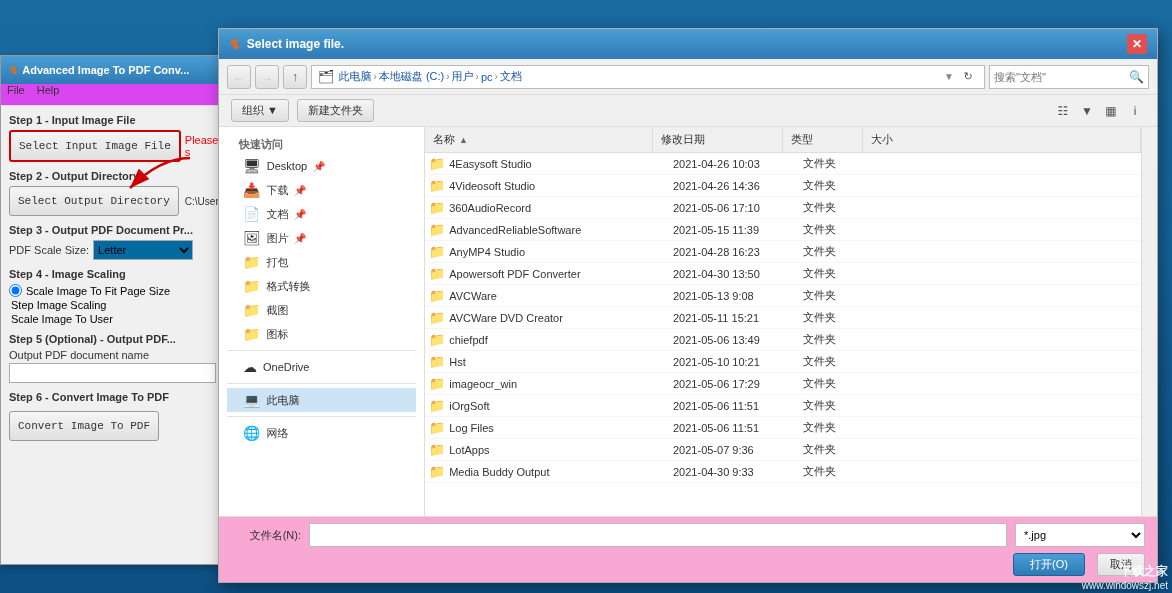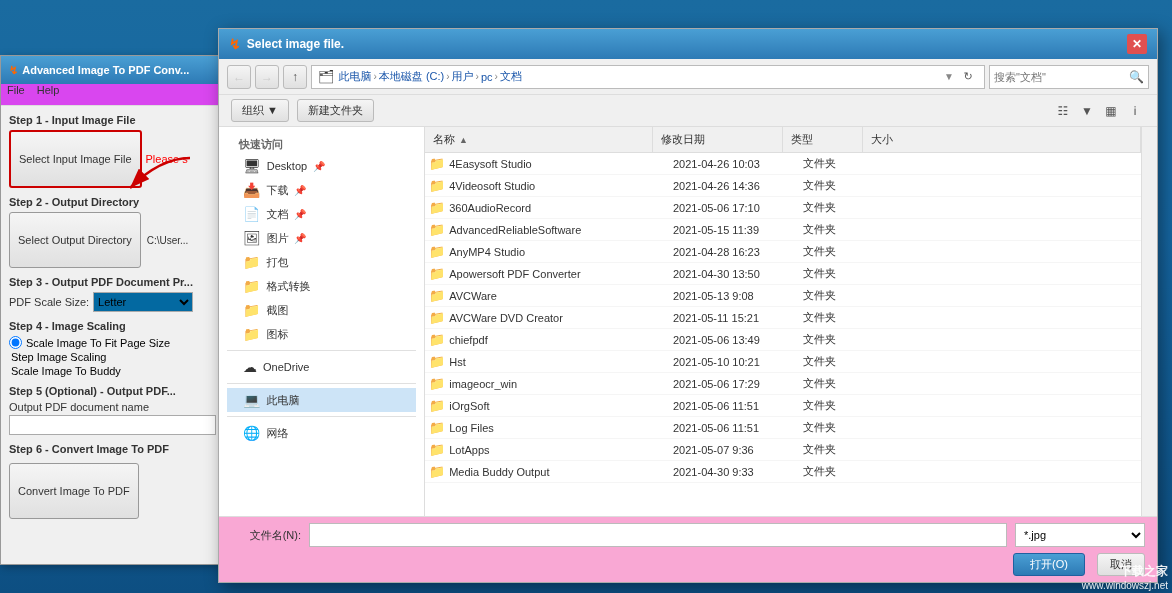--- a/index.html
+++ b/index.html
@@ -56,25 +56,26 @@
       color: #333;
       font-weight: 600;
       margin-bottom: 4px;
       margin-top: 8px;
     }
     .step-label.first { margin-top: 0; }
     .btn-step {
       background: linear-gradient(180deg, #f5f5f5, #e0e0e0);
       border: 1px solid #999;
       border-radius: 3px;
-      padding: 21px 8px;
+      padding: 8px 8px;
       font-size: 11px;
       cursor: pointer;
       color: #333;
       white-space: nowrap;
+      font-family: Liberation Mono, monospace;
     }
     .btn-step.highlighted {
       border: 2px solid #cc0000;
     }
     .input-field {
       border: 1px solid #aaa;
       background: white;
       height: 20px;
       width: 100%;
       font-size: 11px;
@@ -486,21 +487,21 @@
     <div class="step-label">Step 4 - Image Scaling</div>
     <div class="radio-group">
       <div class="radio-row">
         <input type="radio" name="scale" checked="" style="">
         <span>Scale Image To Fit Page Size</span>
       </div>
       <div class="radio-row">
         <span style="margin-left:2px;">Step Image Scaling</span>
       </div>
       <div class="radio-row">
-        <span style="margin-left:2px;">Scale Image To Buddy</span>
+        <span style="margin-left:2px;">Scale Image To User</span>
       </div>
     </div>
     <div class="step-label">Step 5 (Optional) - Output PDF...</div>
     <div style="font-size:11px;color:#333;margin-bottom:2px;">Output PDF document name</div>
     <input type="text" class="input-field" style="">
     <div class="step-label">Step 6 - Convert Image To PDF</div>
     <button class="btn-step" style="margin-top:4px;">Convert Image To PDF</button>
   </div>
 </div>
 

